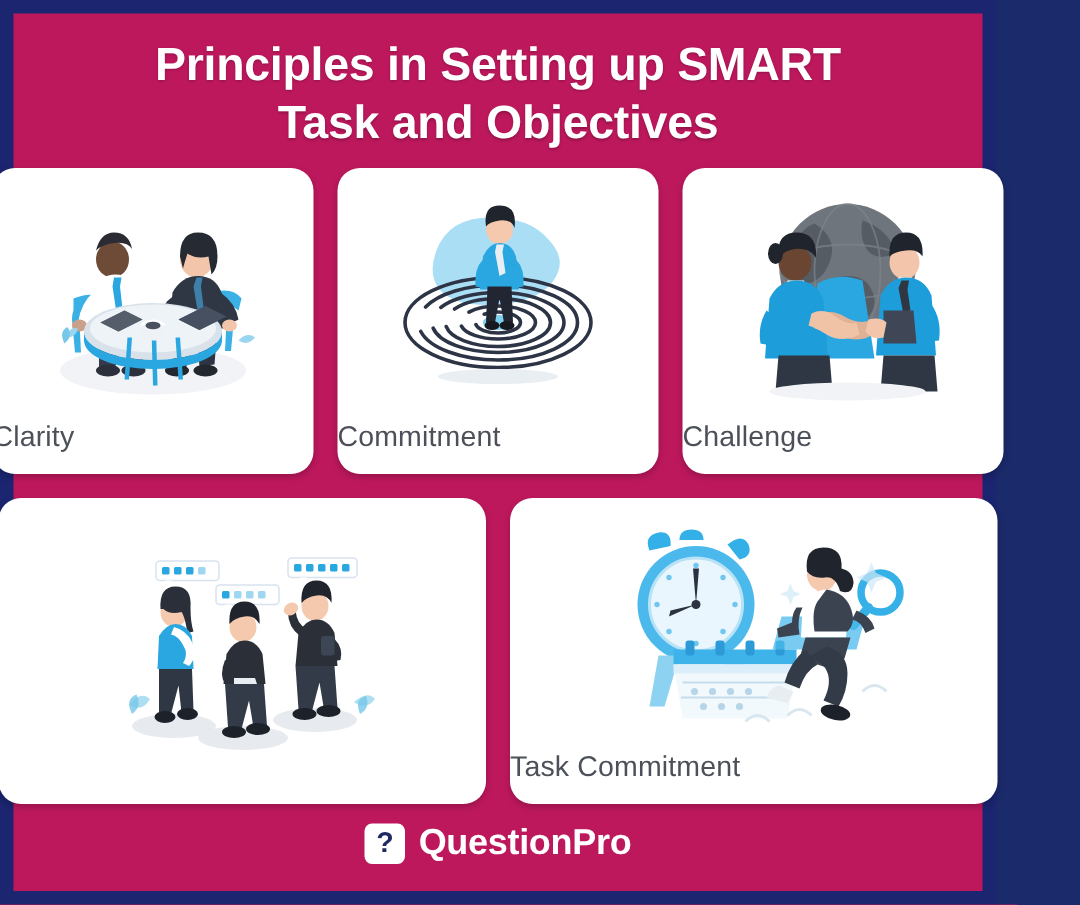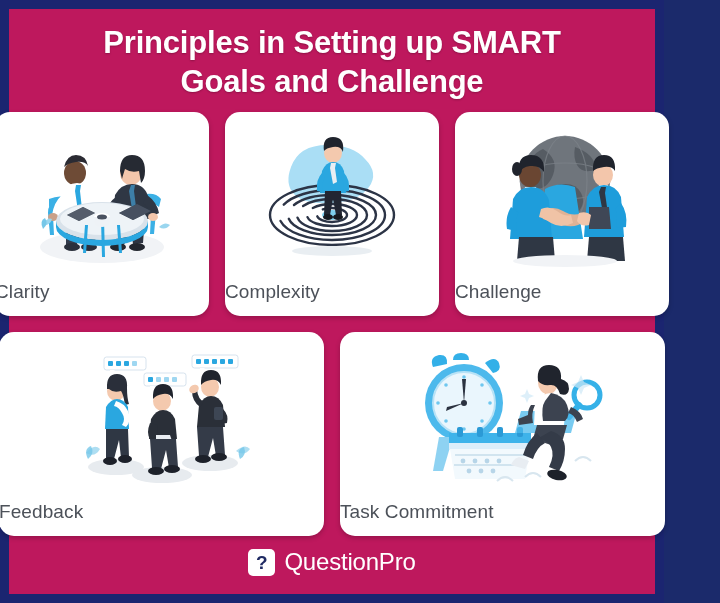--- a/index.html
+++ b/index.html
@@ -107,32 +107,32 @@
     justify-content: center;
     color: #1f2a63;
     font-weight: bold;
     font-size: 19px;
     line-height: 1;
     font-family: "Liberation Sans", sans-serif;
   }
   .brand-name {
     color: #ffffff;
     font-size: 24px;
-    font-weight: normal;
+    font-weight: bold;
     letter-spacing: -0.2px;
   }
 </style>
 </head>
 <body>
 
 <div class="poster">
 
   <div class="title">
     <span class="line">Principles in Setting up SMART</span>
-    <span class="line">Goals and Challenge</span>
+    <span class="line">Task and Objectives</span>
   </div>
 
   <div class="grid">
 
     <div class="row row-top">
 
       <div class="card">
         <div class="art">
           <svg viewBox="0 0 158 142" xmlns="http://www.w3.org/2000/svg">
             <ellipse cx="79" cy="118" rx="62" ry="16" fill="#f1f3f6"></ellipse>
@@ -213,21 +213,21 @@
             <path d="M69 42 q4 -9 11 -9 q8 0 11 9 l2 22 -26 0z" fill="#2aa7e0"></path>
             <path d="M78 34 l5 0 -1 5 2 14 -4 2 -3 -16z" fill="#e8eef3"></path>
             <path d="M69 44 q-6 6 -5 18 l5 1 q0 -11 3 -14z" fill="#2aa7e0"></path>
             <path d="M91 44 q6 6 5 18 l-5 1 q0 -11 -3 -14z" fill="#2aa7e0"></path>
             <path d="M72 62 l16 0 1 24 -6 0 -3 -16 -3 16 -6 0z" fill="#222632"></path>
             <ellipse cx="75" cy="88" rx="5" ry="3" fill="#16191f"></ellipse>
             <ellipse cx="85" cy="88" rx="5" ry="3" fill="#16191f"></ellipse>
             <ellipse cx="79" cy="122" rx="40" ry="5" fill="#e9eef2"></ellipse>
           </svg>
         </div>
-        <div class="card-label">Complexity</div>
+        <div class="card-label">Commitment</div>
       </div>
 
       <div class="card">
         <div class="art">
           <svg viewBox="0 0 158 142" xmlns="http://www.w3.org/2000/svg">
             <circle cx="82" cy="52" r="45" fill="#6f757c"></circle>
             <g fill="#565c63">
               <path d="M60 20 q16 10 10 26 q-6 16 -22 14 q-10 -16 0 -30 q6 -8 12 -10z"></path>
               <path d="M92 18 q18 6 22 22 q-14 6 -20 -4 q-4 -8 -2 -18z"></path>
               <path d="M74 56 q18 -4 24 8 q6 12 -6 22 q-14 10 -22 -2 q-6 -16 4 -28z"></path>
@@ -337,21 +337,20 @@
             <path d="M153 78 l26 0 2 28 -9 1 -3 -18 -5 19 -9 -1z" fill="#343b48"></path>
             <ellipse cx="159" cy="110" rx="8" ry="4" fill="#1d212a"></ellipse>
             <ellipse cx="175" cy="108" rx="8" ry="4" fill="#1d212a"></ellipse>
 
             <path d="M42 104 q8 -10 14 -4 q-5 9 -14 4z" fill="#9ad6ef" opacity="0.8"></path>
             <path d="M44 110 q-5 -10 3 -13 q4 8 -3 13z" fill="#76c7e8" opacity="0.8"></path>
             <path d="M192 102 q9 -8 14 -2 q-6 8 -14 2z" fill="#9ad6ef" opacity="0.8"></path>
             <path d="M196 110 q-4 -10 4 -12 q3 8 -4 12z" fill="#76c7e8" opacity="0.8"></path>
           </svg>
         </div>
-        <div class="card-label">Feedback</div>
       </div>
 
       <div class="card">
         <div class="art">
           <svg viewBox="0 0 236 142" xmlns="http://www.w3.org/2000/svg">
 
             <path d="M48 18 q-4 -10 6 -12 q9 -1 8 9z" fill="#33b0e8"></path>
             <path d="M100 14 q10 -8 14 0 q3 8 -6 10z" fill="#33b0e8"></path>
             <path d="M76 4 q8 0 8 7 l-16 0 q0 -7 8 -7z" fill="#33b0e8"></path>
 

